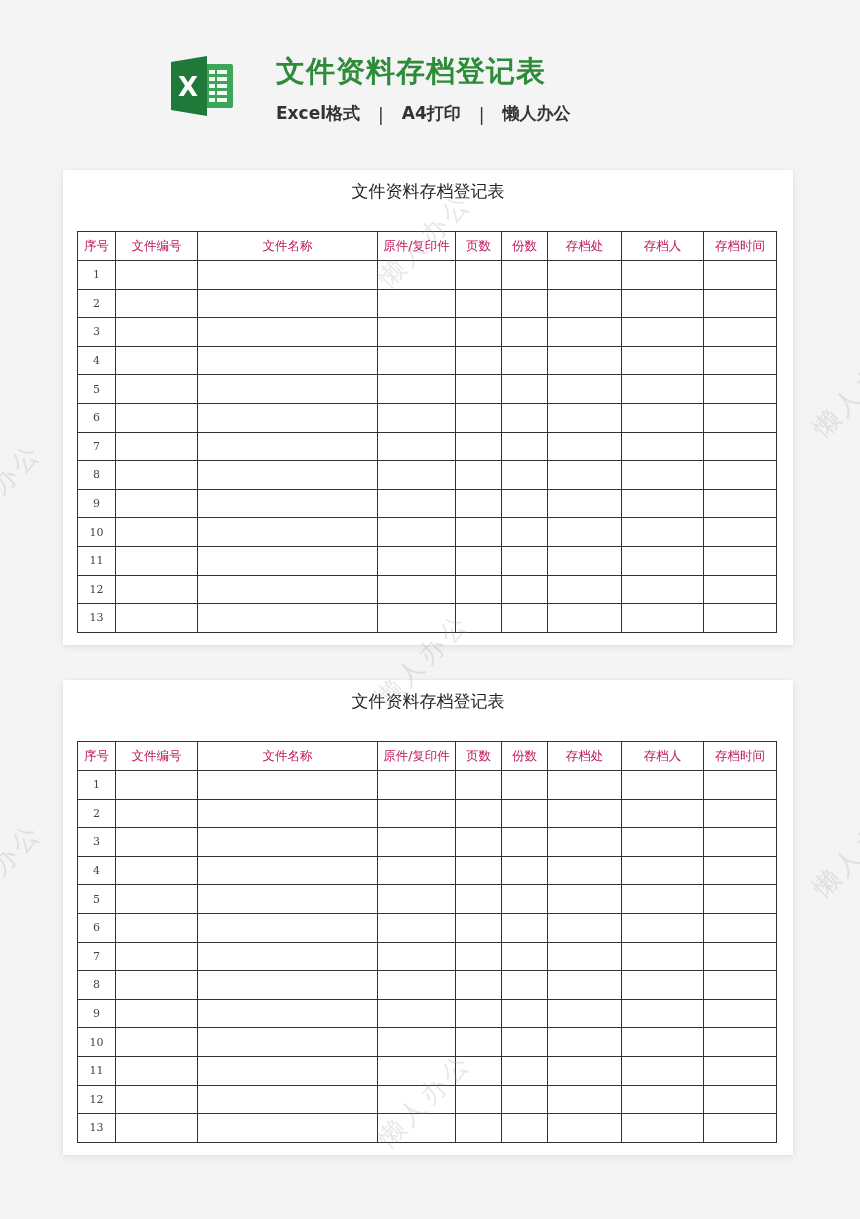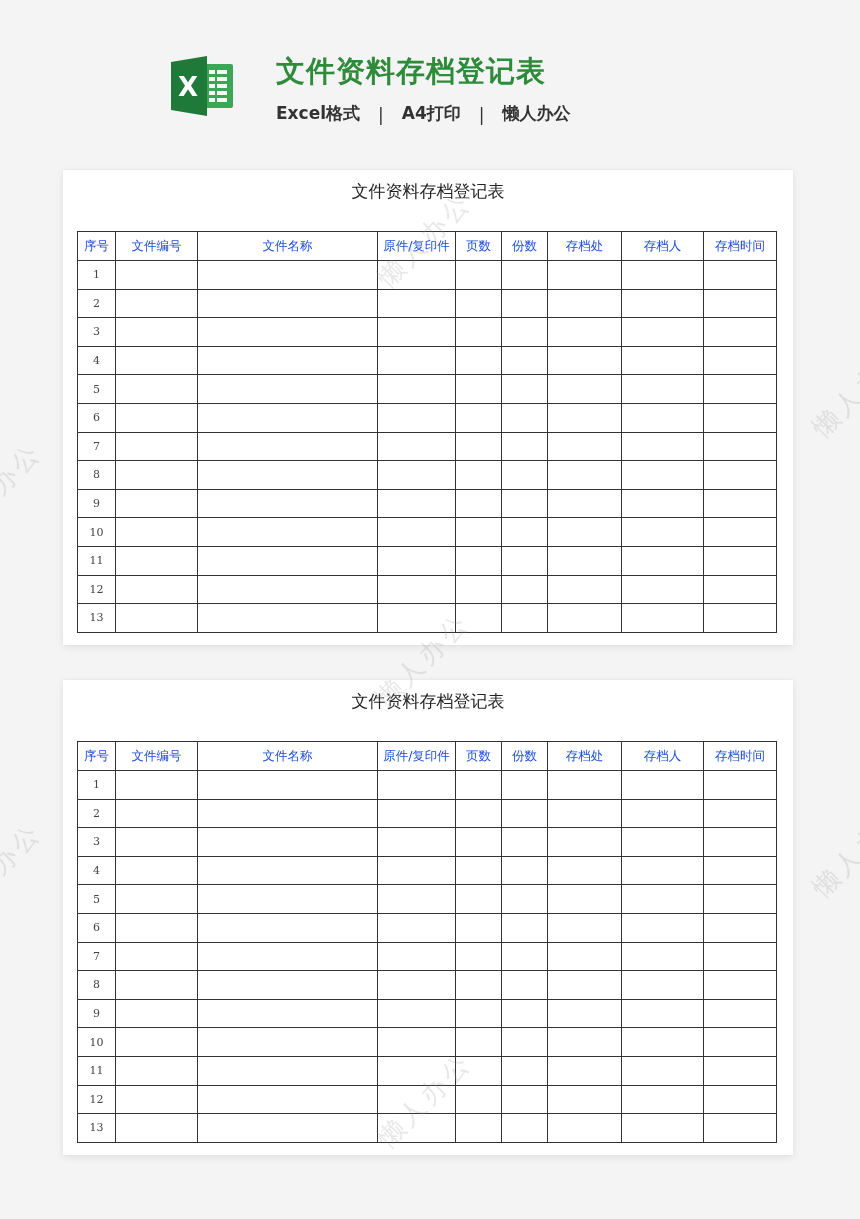--- a/index.html
+++ b/index.html
@@ -34,21 +34,21 @@
   table.reg {
     position: absolute; left: 14px; top: 61px;
     border-collapse: collapse; table-layout: fixed;
     width: 699px;
   }
   table.reg th, table.reg td {
     border: 1.3px solid #333; padding: 0; text-align: center; vertical-align: middle;
     overflow: hidden; white-space: nowrap;
   }
   table.reg th {
-    height: 28px; font-weight: normal; font-size: 12.5px; color: #1d4ed8;
+    height: 28px; font-weight: normal; font-size: 12.5px; color: #be185d;
     font-family: "DejaVu Sans", sans-serif;
   }
   table.reg td { height: 27.6px; font-size: 11px; color: #444; font-family: "DejaVu Serif", "Liberation Serif", serif; }
 
   .wm {
     position: absolute; font-size: 26px; color: rgba(150,150,150,0.22);
     transform: rotate(-45deg); transform-origin: left top; white-space: nowrap;
     pointer-events: none; letter-spacing: 4px; font-family: "DejaVu Serif", serif;
   }
 </style>

